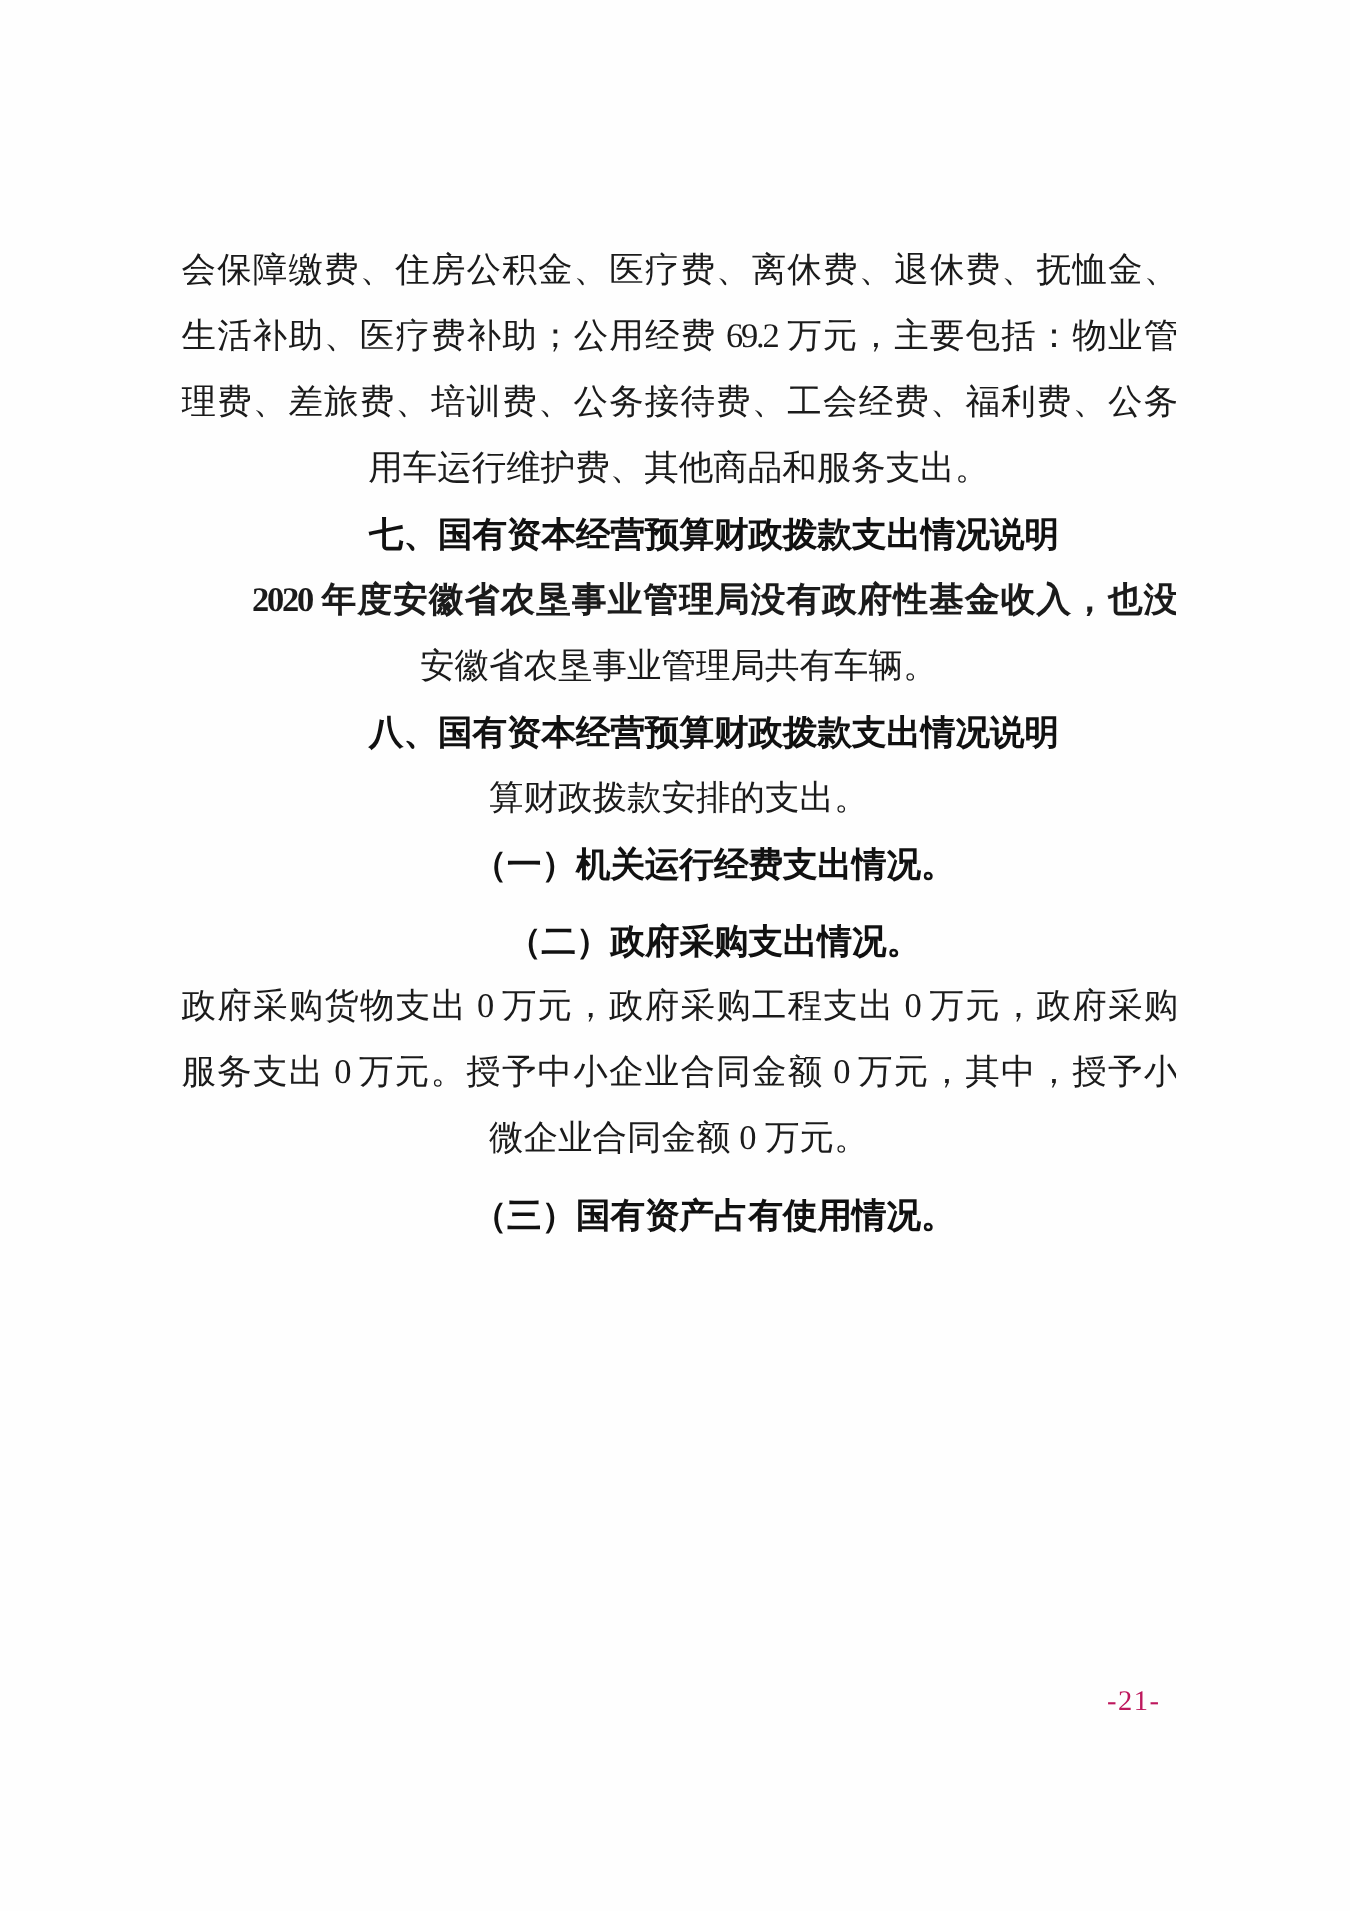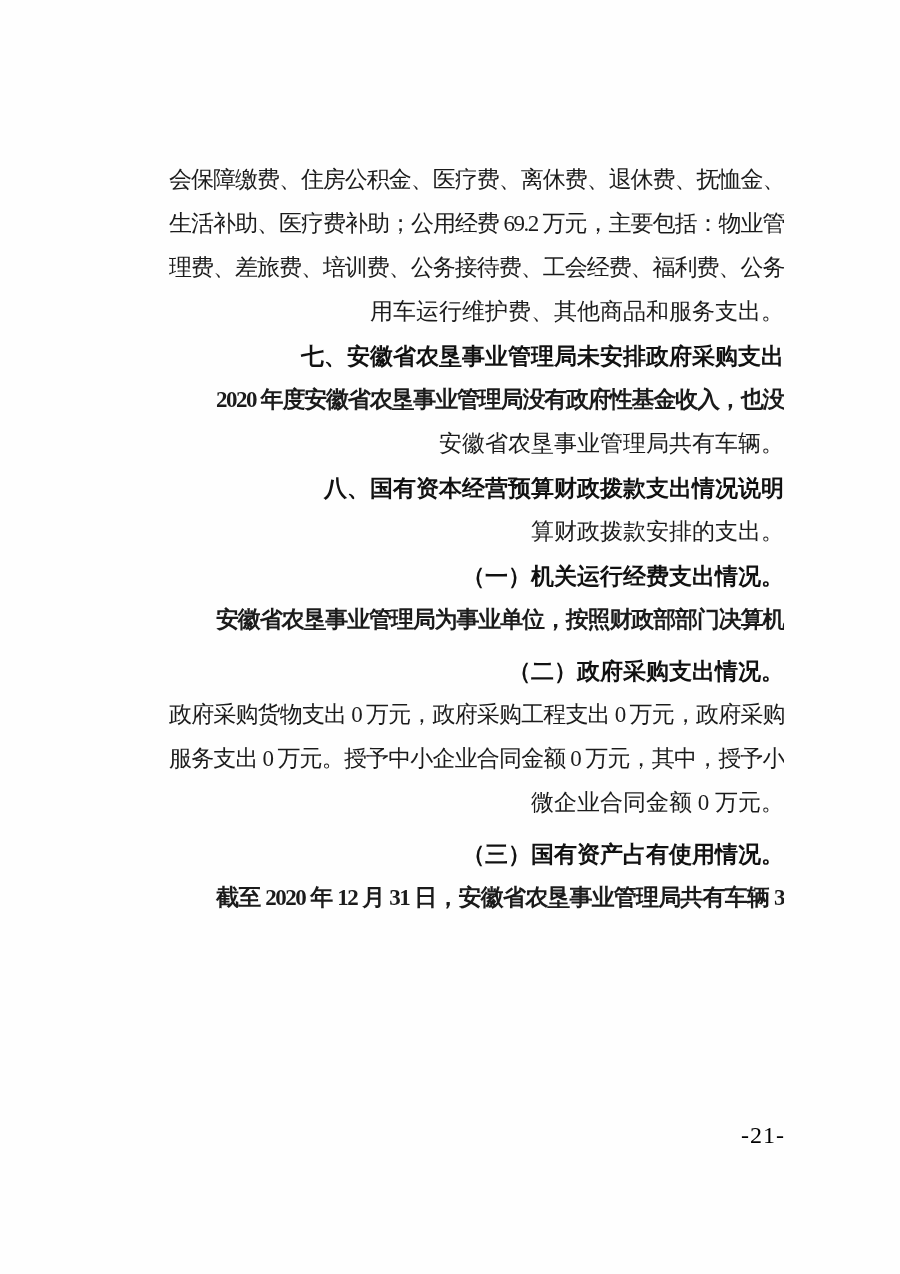--- a/index.html
+++ b/index.html
@@ -20,70 +20,67 @@
     position: absolute;
     left: 121px;
     top: 158px;
     width: 663px;
   }
   .line {
     height: 44px;
     line-height: 44px;
     font-size: 23px;
     overflow: hidden;
-    text-align: right;
+    text-align: center;
   }
   .line.indent {
     padding-left: 47px;
     font-weight: bold;
   }
   .line.justify {
     letter-spacing: -1.5px;
     text-align: justify;
     text-align-last: justify;
-    margin-left: 48px;
   }
   .line.heading {
     font-weight: 700;
     font-family: "Liberation Sans", "DejaVu Sans", sans-serif;
     color: #111111;
   }
   .line.space-before {
     margin-top: 7px;
   }
   .page-number {
     position: absolute;
     left: 738px;
     top: 1120px;
     width: 50px;
     height: 30px;
     line-height: 30px;
-    font-size: 24px;
+    font-size: 19px;
     letter-spacing: 1px;
-    text-align: center;
-    color: #000000;
+    text-align: left;
+    color: #be185d;
   }
 </style>
 </head>
 <body>
 
 <div class="page">
   <div class="text-block" id="text-block">
       <div class="line body justify">会保障缴费、住房公积金、医疗费、离休费、退休费、抚恤金、</div>
       <div class="line body justify">生活补助、医疗费补助；公用经费 69.2 万元，主要包括：物业管</div>
       <div class="line body justify">理费、差旅费、培训费、公务接待费、工会经费、福利费、公务</div>
       <div class="line body">用车运行维护费、其他商品和服务支出。</div>
-      <div class="line heading indent">七、安徽省农垦事业管理局未安排政府采购支出</div>
+      <div class="line heading indent">七、国有资本经营预算财政拨款支出情况说明</div>
       <div class="line body indent justify">2020 年度安徽省农垦事业管理局没有政府性基金收入，也没</div>
       <div class="line body">安徽省农垦事业管理局共有车辆。</div>
       <div class="line heading indent">八、国有资本经营预算财政拨款支出情况说明</div>
       <div class="line body">算财政拨款安排的支出。</div>
       <div class="line heading indent">（一）机关运行经费支出情况。</div>
-      <div class="line body indent justify">安徽省农垦事业管理局为事业单位，按照财政部部门决算机</div>
       <div class="line heading indent space-before">（二）政府采购支出情况。</div>
       <div class="line body justify">政府采购货物支出 0 万元，政府采购工程支出 0 万元，政府采购</div>
       <div class="line body justify">服务支出 0 万元。授予中小企业合同金额 0 万元，其中，授予小</div>
       <div class="line body">微企业合同金额 0 万元。</div>
       <div class="line heading indent space-before">（三）国有资产占有使用情况。</div>
-      <div class="line body indent justify">截至 2020 年 12 月 31 日，安徽省农垦事业管理局共有车辆 3</div>
     </div>
   <div class="page-number">-21-</div>
 </div>
 
 </body></html>

